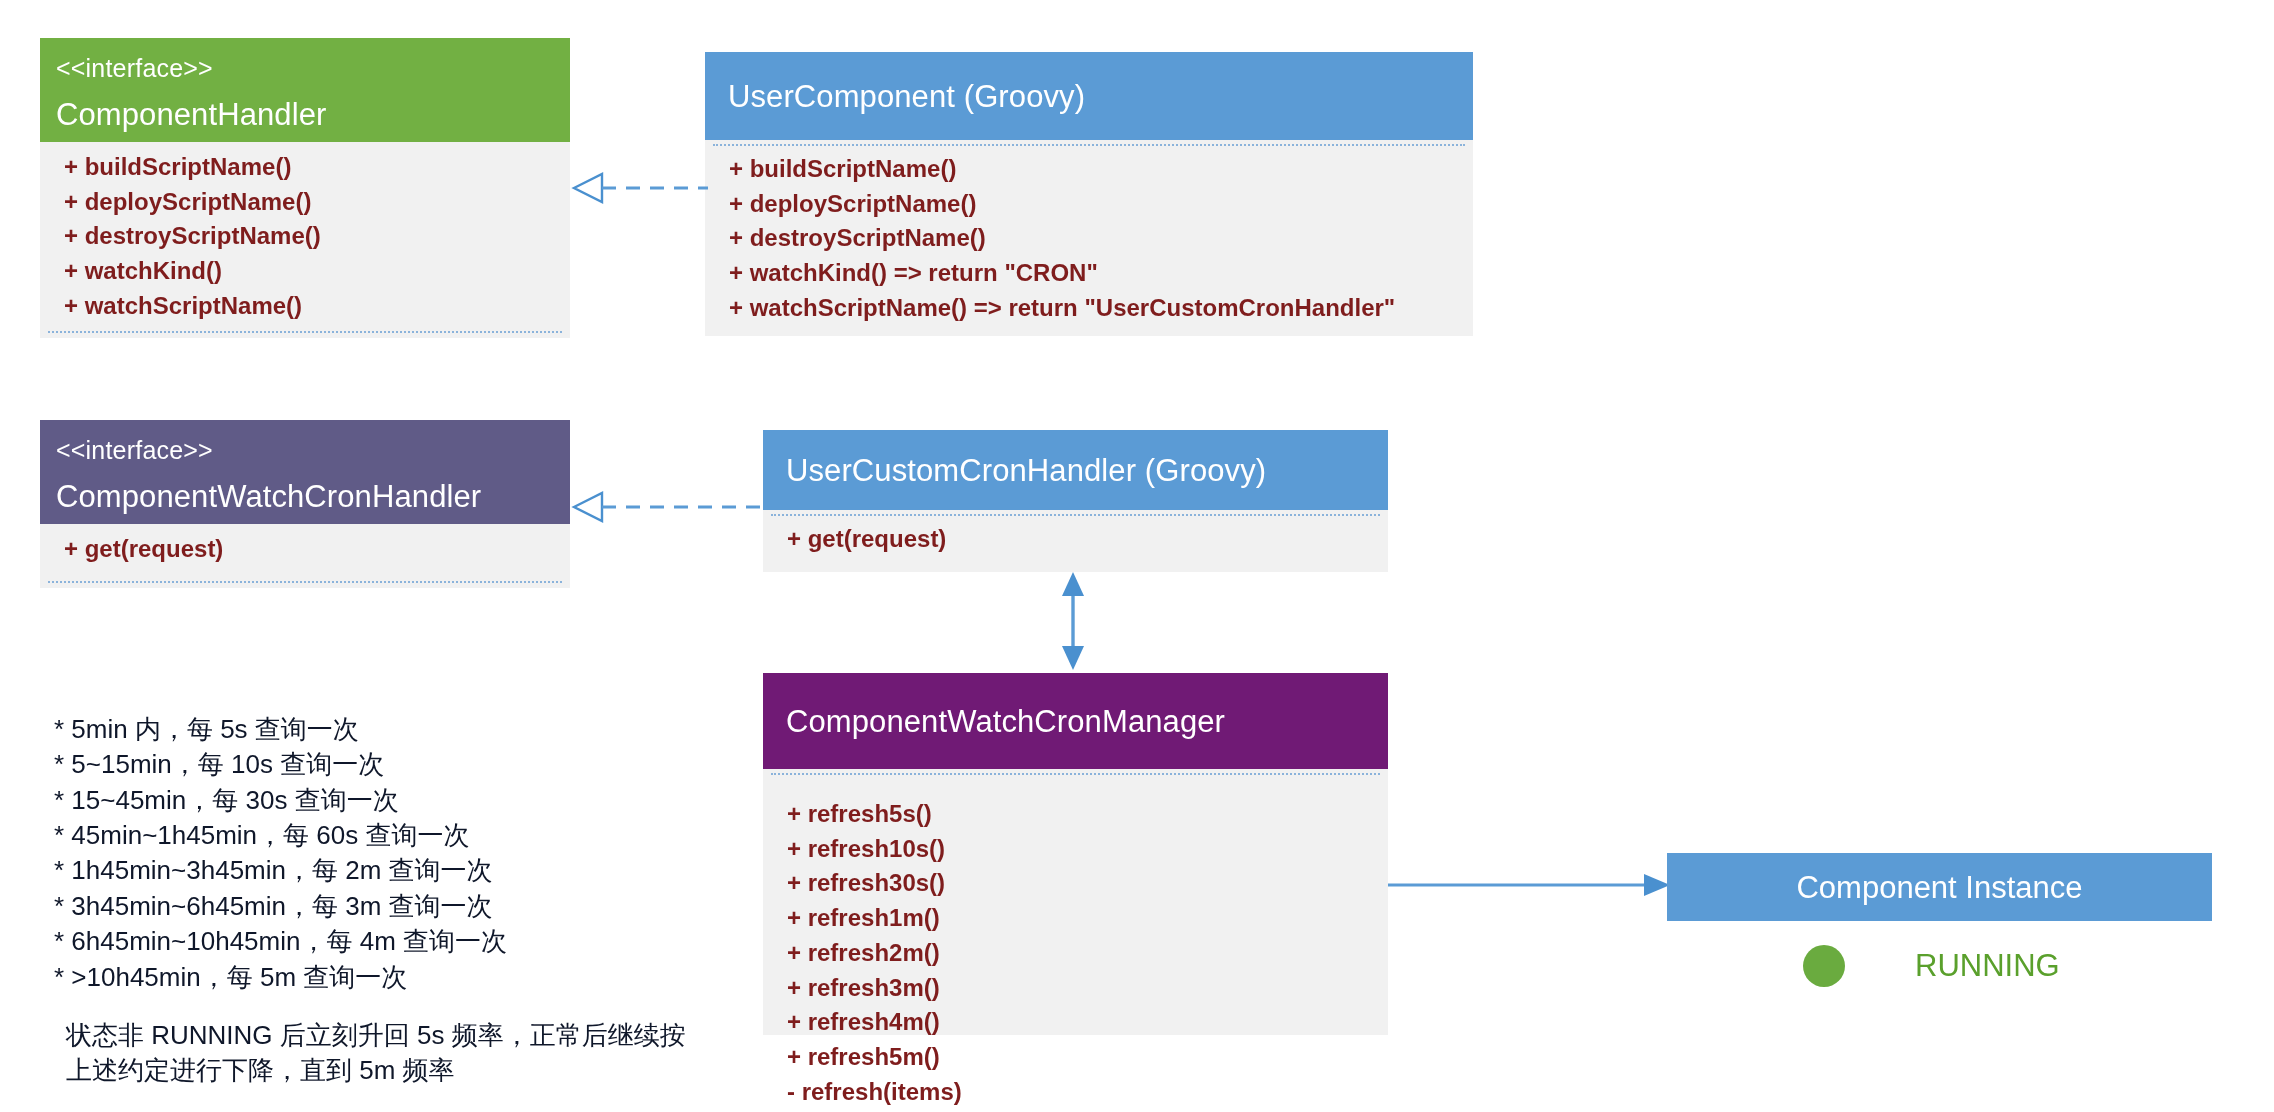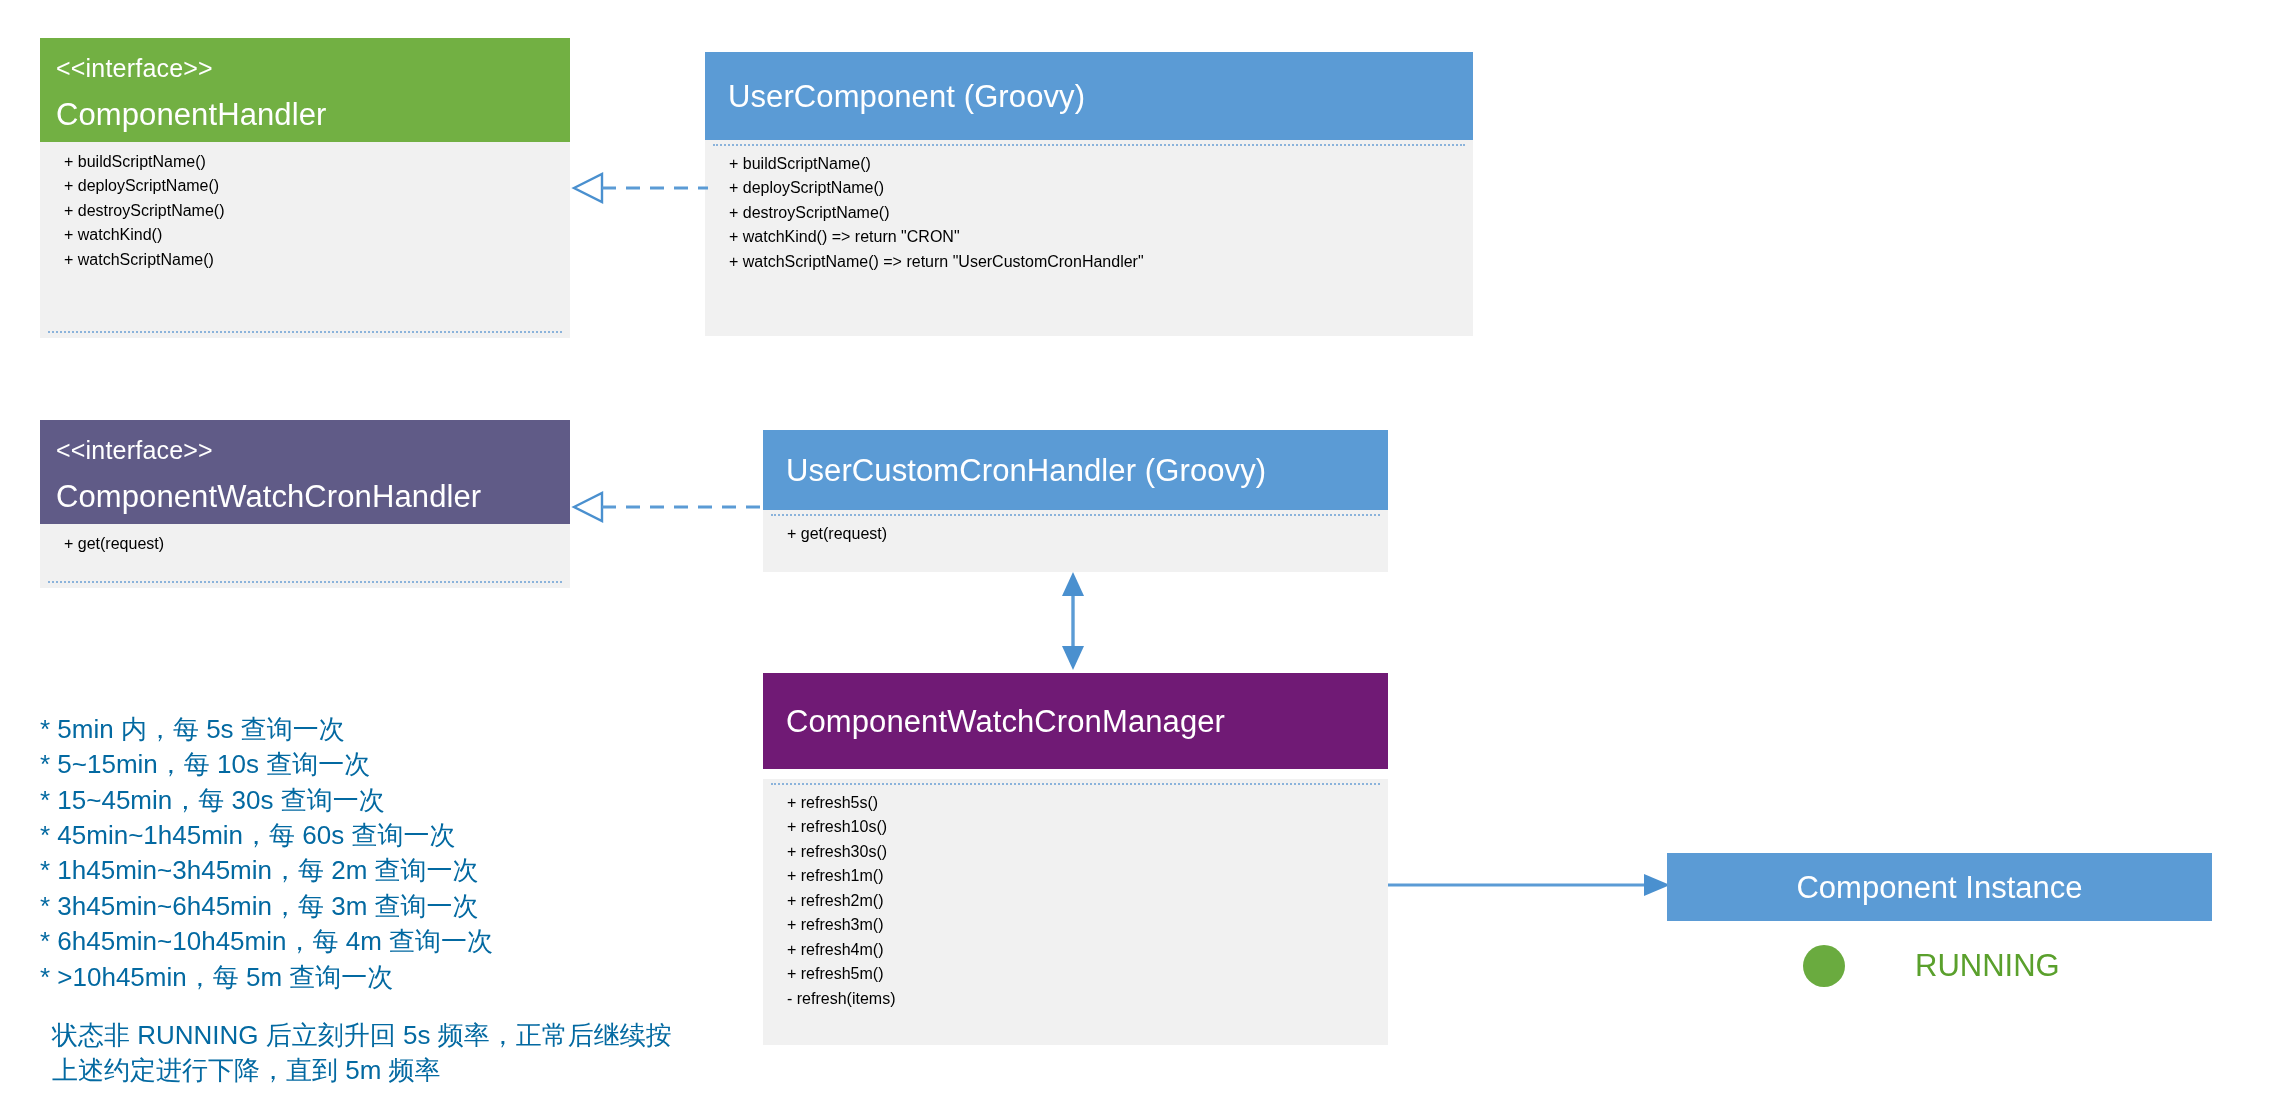--- a/index.html
+++ b/index.html
@@ -62,37 +62,39 @@
     opacity: .85;
   }
   .uml-body.botsep::after {
     content: "";
     position: absolute;
     left: 8px; right: 8px; bottom: 5px;
     border-top: 2px dotted #7aa9d8;
     opacity: .85;
   }
   .method {
-    font-size: 16px;
-    color: #000000;
+    font-size: 24px;
+    color: #7f1d1d;
     padding: 2px 0 2px 24px;
     line-height: 1.28;
     white-space: nowrap;
+    font-weight: bold;
   }
 
   
   .conn { position: absolute; }
 
   
   .note {
     position: absolute;
-    color: #0369a1;
+    color: #0f172a;
     font-size: 26px;
     line-height: 1.36;
     white-space: pre;
+    margin-left: 14px;
   }
 
   
   .status-row {
     position: absolute;
     display: flex;
     align-items: center;
   }
   .status-dot {
     width: 42px; height: 42px;
@@ -179,21 +181,21 @@
       <line x1="23" y1="8" x2="23" y2="90" stroke="#5b9bd5" stroke-width="3.4"></line>
       <polygon points="23,0 34,24 12,24" fill="#4a90cf"></polygon>
       <polygon points="23,98 34,74 12,74" fill="#4a90cf"></polygon>
     </svg>
   </div>
 
   <div class="umlbox" style="left:763px; top:673px; width:625px;">
     <div class="uml-header single" style="background:#701a75; height:96px;text-align:center;">
       <span class="clsname">ComponentWatchCronManager</span>
     </div>
-    <div class="uml-body topsep" style="height:266px; padding-top:12px;margin-top:10px;">
+    <div class="uml-body topsep" style="height:266px; padding-top:28px;">
       <div class="method">+ refresh5s()</div>
       <div class="method">+ refresh10s()</div>
       <div class="method">+ refresh30s()</div>
       <div class="method">+ refresh1m()</div>
       <div class="method">+ refresh2m()</div>
       <div class="method">+ refresh3m()</div>
       <div class="method">+ refresh4m()</div>
       <div class="method">+ refresh5m()</div>
       <div class="method">- refresh(items)</div>
     </div>

